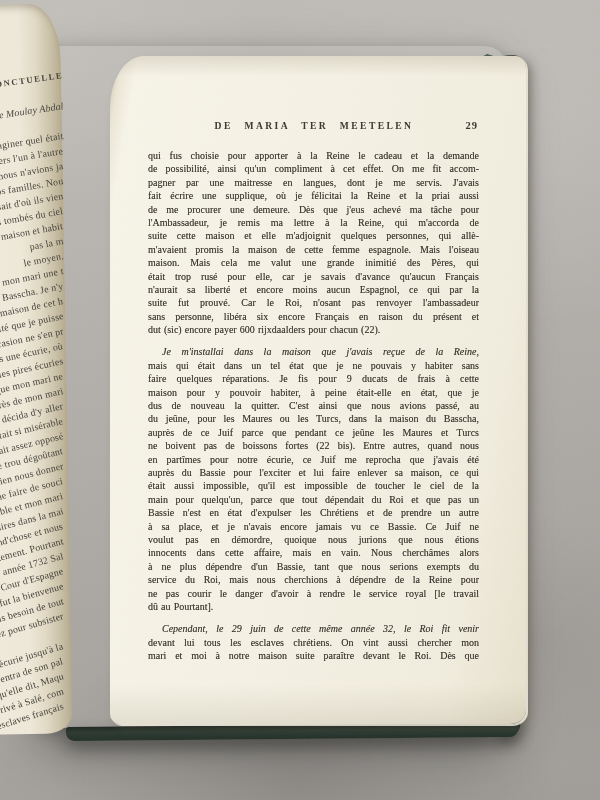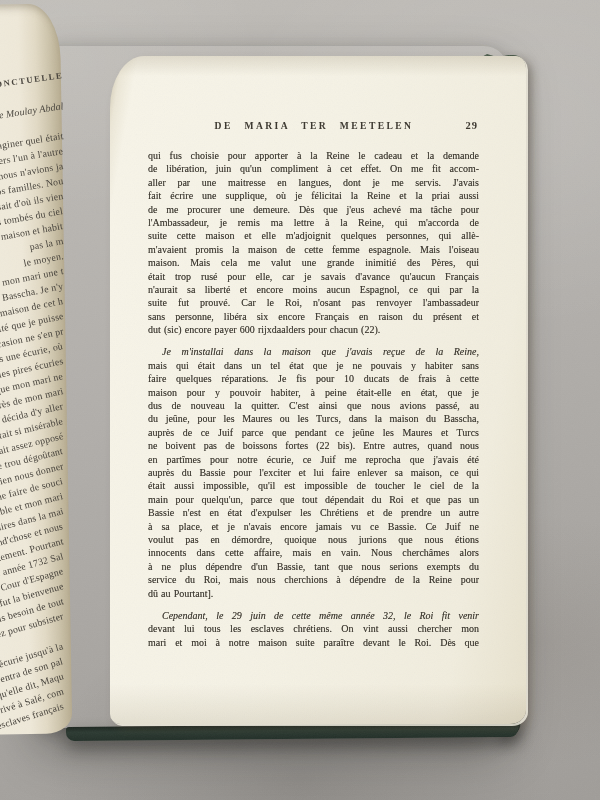--- a/index.html
+++ b/index.html
@@ -158,51 +158,52 @@
       <div class="frag " style="top: 700px; transform: rotate(-17.24deg);">er les esclaves français</div>
     </div>
 
   <div class="right-page">
     <div class="running-header">
       <span>DE MARIA TER MEETELEN</span>
       <span class="page-number">29</span>
     </div>
     <div class="page-body">
         <div class="line">qui fus choisie pour apporter à la Reine le cadeau et la demande</div>
-        <div class="line">de libération, juin qu'un compliment à cet effet. On me fit accom-</div>
-        <div class="line">aller par une maitresse en langues, dont je me servis. J'avais</div>
+        <div class="line">de possibilité, ainsi qu'un compliment à cet effet. On me fit accom-</div>
+        <div class="line">pagner par une maitresse en langues, dont je me servis. J'avais</div>
         <div class="line">fait écrire une supplique, où je félicitai la Reine et la priai aussi</div>
         <div class="line">de me procurer une demeure. Dès que j'eus achevé ma tâche pour</div>
         <div class="line">l'Ambassadeur, je remis ma lettre à la Reine, qui m'accorda de</div>
         <div class="line">suite cette maison et elle m'adjoignit quelques personnes, qui allè-</div>
         <div class="line">m'avaient promis la maison de cette femme espagnole. Mais l'oiseau</div>
         <div class="line">maison. Mais cela me valut une grande inimitié des Pères, qui</div>
         <div class="line">était trop rusé pour elle, car je savais d'avance qu'aucun Français</div>
         <div class="line">n'aurait sa liberté et encore moins aucun Espagnol, ce qui par la</div>
         <div class="line">suite fut prouvé. Car le Roi, n'osant pas renvoyer l'ambassadeur</div>
         <div class="line">sans personne, libéra six encore Français en raison du présent et</div>
         <div class="line noj">dut (sic) encore payer 600 rijxdaalders pour chacun (22).</div>
         <div class="line first">Je m'installai dans la maison que j'avais reçue de la Reine,</div>
         <div class="line">mais qui était dans un tel état que je ne pouvais y habiter sans</div>
-        <div class="line">faire quelques réparations. Je fis pour 10 ducats de frais à cette</div>
+        <div class="line">faire quelques réparations. Je fis pour 9 ducats de frais à cette</div>
         <div class="line">maison pour y pouvoir habiter, à peine était-elle en état, que je</div>
         <div class="line">dus de nouveau la quitter. C'est ainsi que nous avions passé, au</div>
         <div class="line">du jeûne, pour les Maures ou les Turcs, dans la maison du Basscha,</div>
         <div class="line">auprès de ce Juif parce que pendant ce jeûne les Maures et Turcs</div>
         <div class="line">ne boivent pas de boissons fortes (22 bis). Entre autres, quand nous</div>
         <div class="line">en partîmes pour notre écurie, ce Juif me reprocha que j'avais été</div>
         <div class="line">auprès du Bassie pour l'exciter et lui faire enlever sa maison, ce qui</div>
         <div class="line">était aussi impossible, qu'il est impossible de toucher le ciel de la</div>
         <div class="line">main pour quelqu'un, parce que tout dépendait du Roi et que pas un</div>
         <div class="line">Bassie n'est en état d'expulser les Chrétiens et de prendre un autre</div>
         <div class="line">à sa place, et je n'avais encore jamais vu ce Bassie. Ce Juif ne</div>
         <div class="line">voulut pas en démordre, quoique nous jurions que nous étions</div>
         <div class="line">innocents dans cette affaire, mais en vain. Nous cherchâmes alors</div>
         <div class="line">à ne plus dépendre d'un Bassie, tant que nous serions exempts du</div>
         <div class="line">service du Roi, mais nous cherchions à dépendre de la Reine pour</div>
+        <div class="line">ne pas courir le danger d'avoir à rendre le service royal [le travail</div>
         <div class="line noj">dû au Pourtant].</div>
         <div class="line first">Cependant, le 29 juin de cette même année 32, le Roi fit venir</div>
         <div class="line">devant lui tous les esclaves chrétiens. On vint aussi chercher mon</div>
         <div class="line">mari et moi à notre maison suite paraître devant le Roi. Dès que</div>
       </div>
   </div>
 
   <svg class="noise" width="600" height="800">
     <filter id="n">
       <feTurbulence type="fractalNoise" baseFrequency="0.9" numOctaves="2" stitchTiles="stitch"></feTurbulence>

